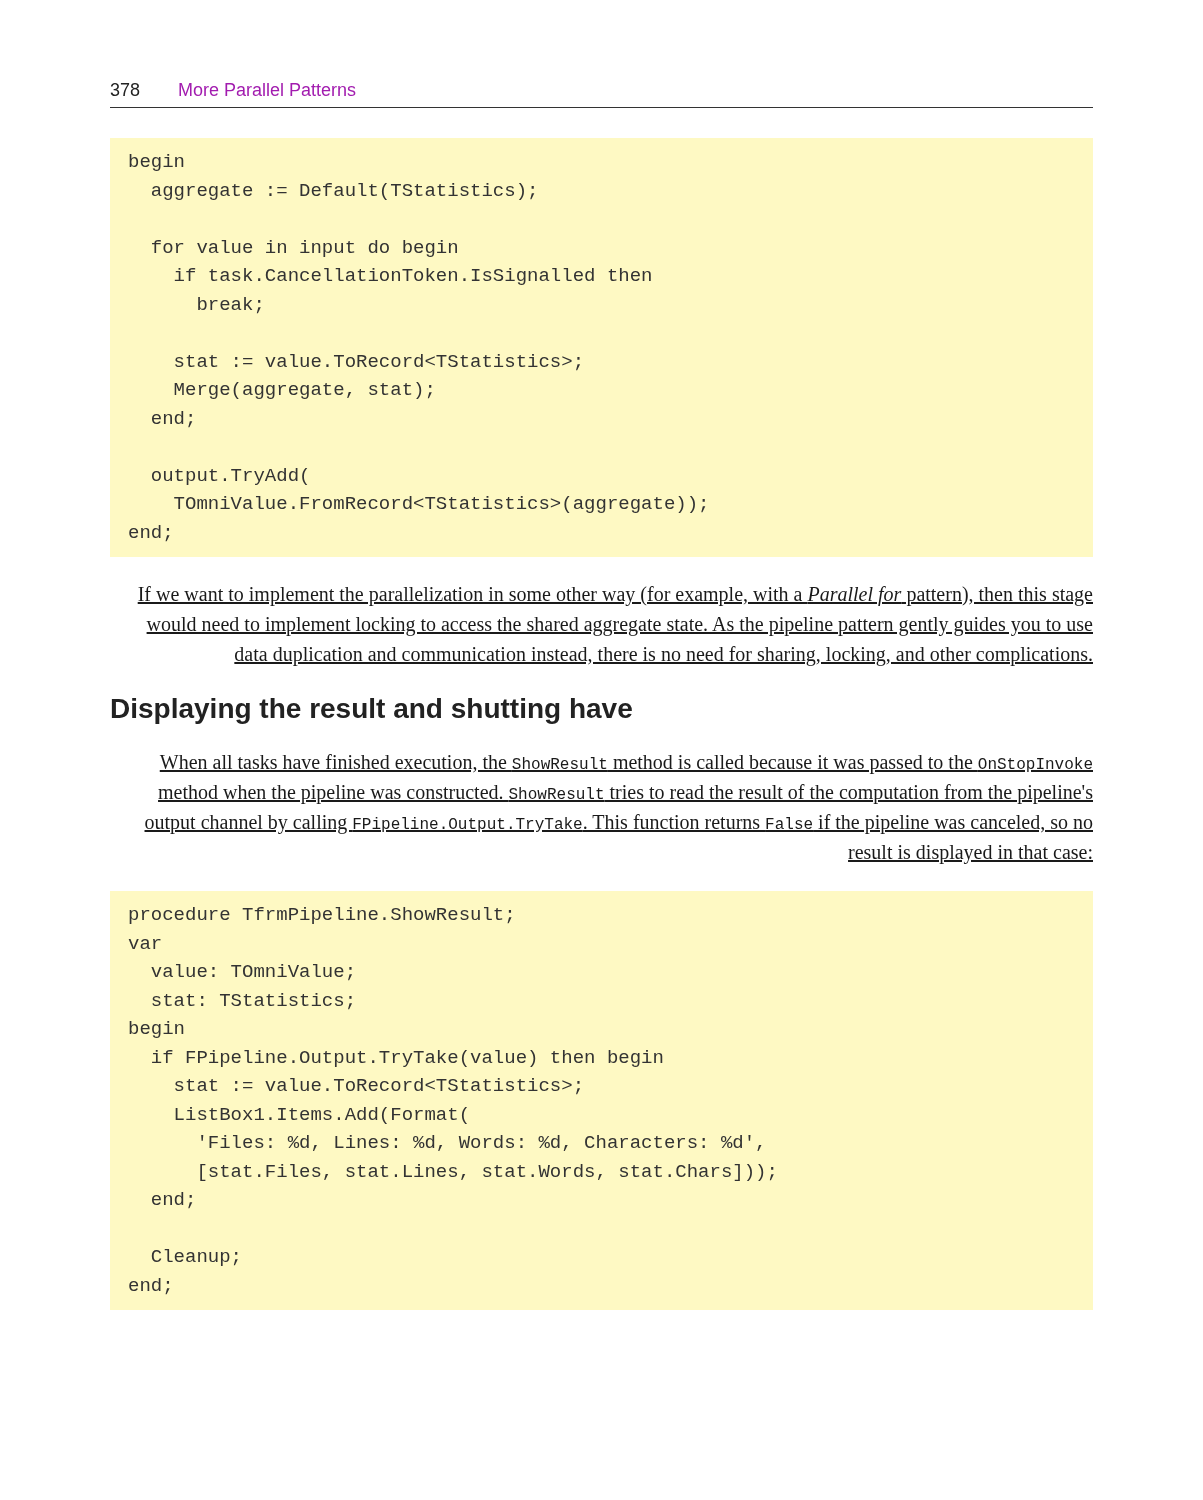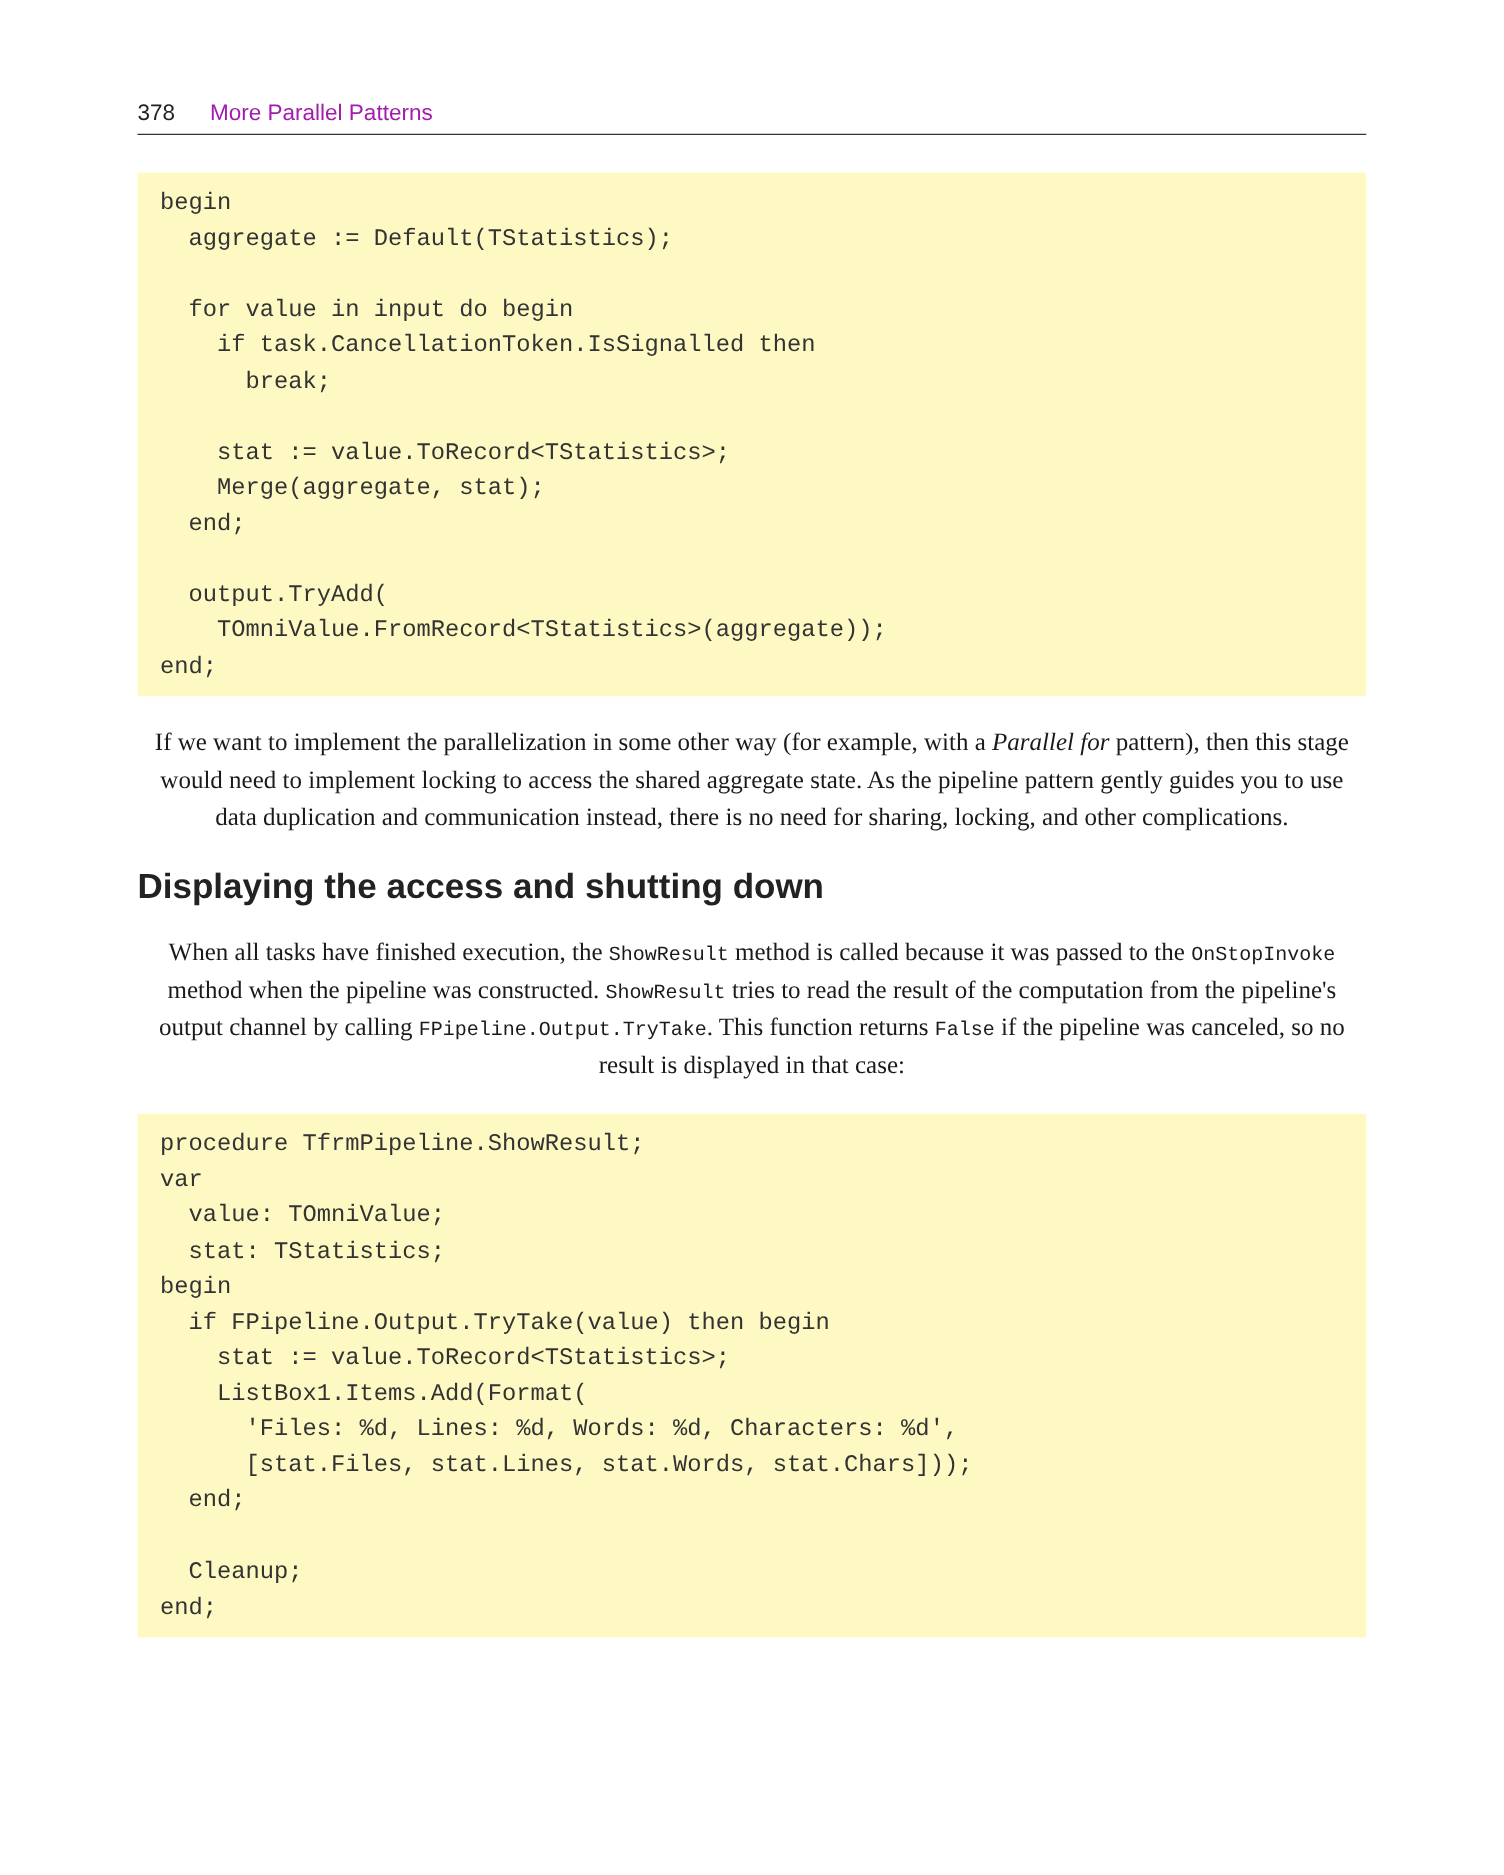--- a/index.html
+++ b/index.html
@@ -11,21 +11,21 @@
       font-family: Georgia, 'Times New Roman', serif;
       background: #ffffff;
       color: #1a1a1a;
       width: 1203px;
       min-height: 1500px;
       padding: 80px 110px 60px 110px;
     }
     .page-header {
       display: flex;
       align-items: flex-end;
-      gap: 28px;
+      gap: 38px;
       border-bottom: 1px solid #333;
       padding-bottom: 6px;
       margin-bottom: 30px;
     }
     .page-number {
       font-family: Arial, Helvetica, sans-serif;
       font-size: 18px;
       color: #222;
       font-weight: 400;
     }
@@ -44,21 +44,22 @@
       white-space: pre;
       color: #333;
       margin-bottom: 22px;
     }
     .body-text {
       font-family: 'Minion Pro', Georgia, 'Times New Roman', serif;
       font-size: 20px;
       line-height: 1.5;
       color: #1a1a1a;
       margin-bottom: 24px;
-      text-align: center;
+      text-align: right;
+      text-decoration: underline;
     }
     .body-text .code-inline {
       font-family: 'Courier New', Courier, monospace;
       font-size: 16px;
     }
     .body-text .italic {
       font-style: italic;
     }
     .section-heading {
       font-family: Arial, Helvetica, sans-serif;
@@ -89,21 +90,21 @@
   end;
 
   output.TryAdd(
     TOmniValue.FromRecord&lt;TStatistics&gt;(aggregate));
 end;</div>
 
 <p class="body-text">
   <span>If we want to implement the parallelization in some other way (for example, with a </span><span class="italic">Parallel for</span><span> pattern), then this stage would need to implement locking to access the shared aggregate state. As the pipeline pattern gently guides you to use data duplication and communication instead, there is no need for sharing, locking, and other complications.</span>
 </p>
 
-<h2 class="section-heading">Displaying the access and shutting down</h2>
+<h2 class="section-heading">Displaying the result and shutting have</h2>
 
 <p class="body-text">
   <span>When all tasks have finished execution, the </span><span class="code-inline">ShowResult</span><span> method is called because it was passed to the </span><span class="code-inline">OnStopInvoke</span><span> method when the pipeline was constructed. </span><span class="code-inline">ShowResult</span><span> tries to read the result of the computation from the pipeline's output channel by calling </span><span class="code-inline">FPipeline.Output.TryTake</span><span>. This function returns </span><span class="code-inline">False</span><span> if the pipeline was canceled, so no result is displayed in that case:</span>
 </p>
 
 <div class="code-block">procedure TfrmPipeline.ShowResult;
 var
   value: TOmniValue;
   stat: TStatistics;
 begin

